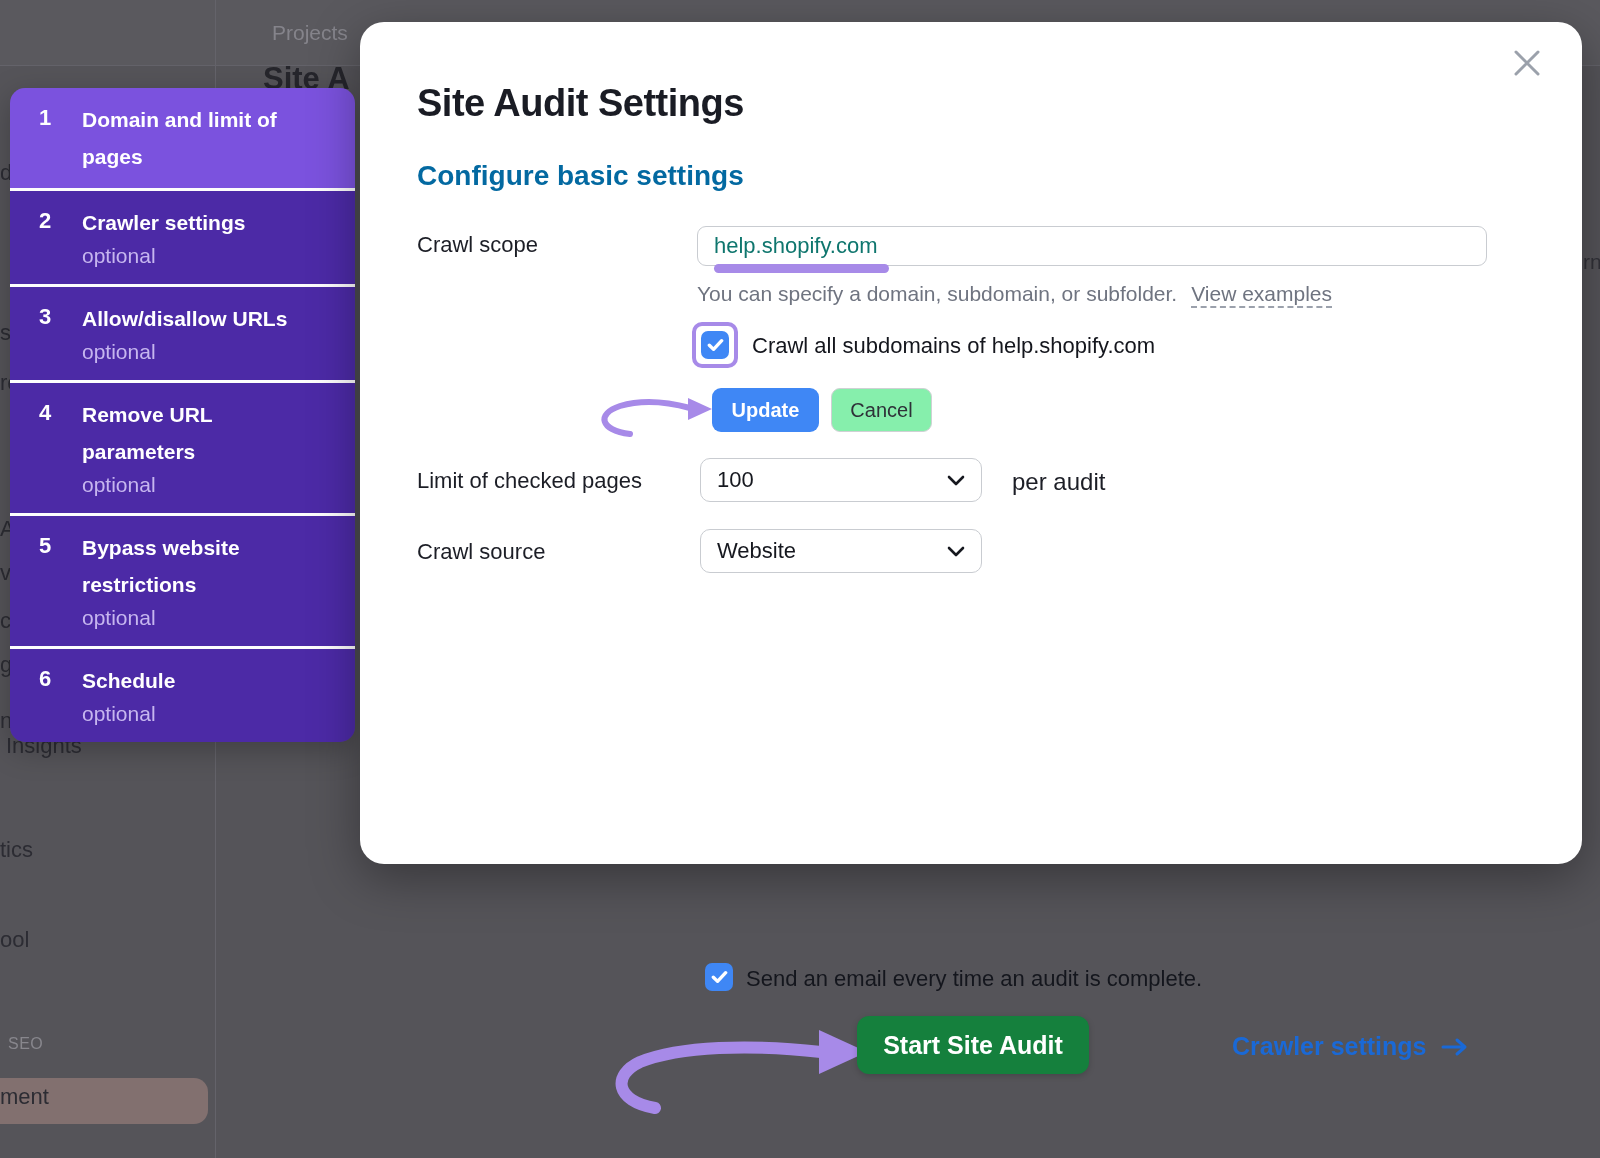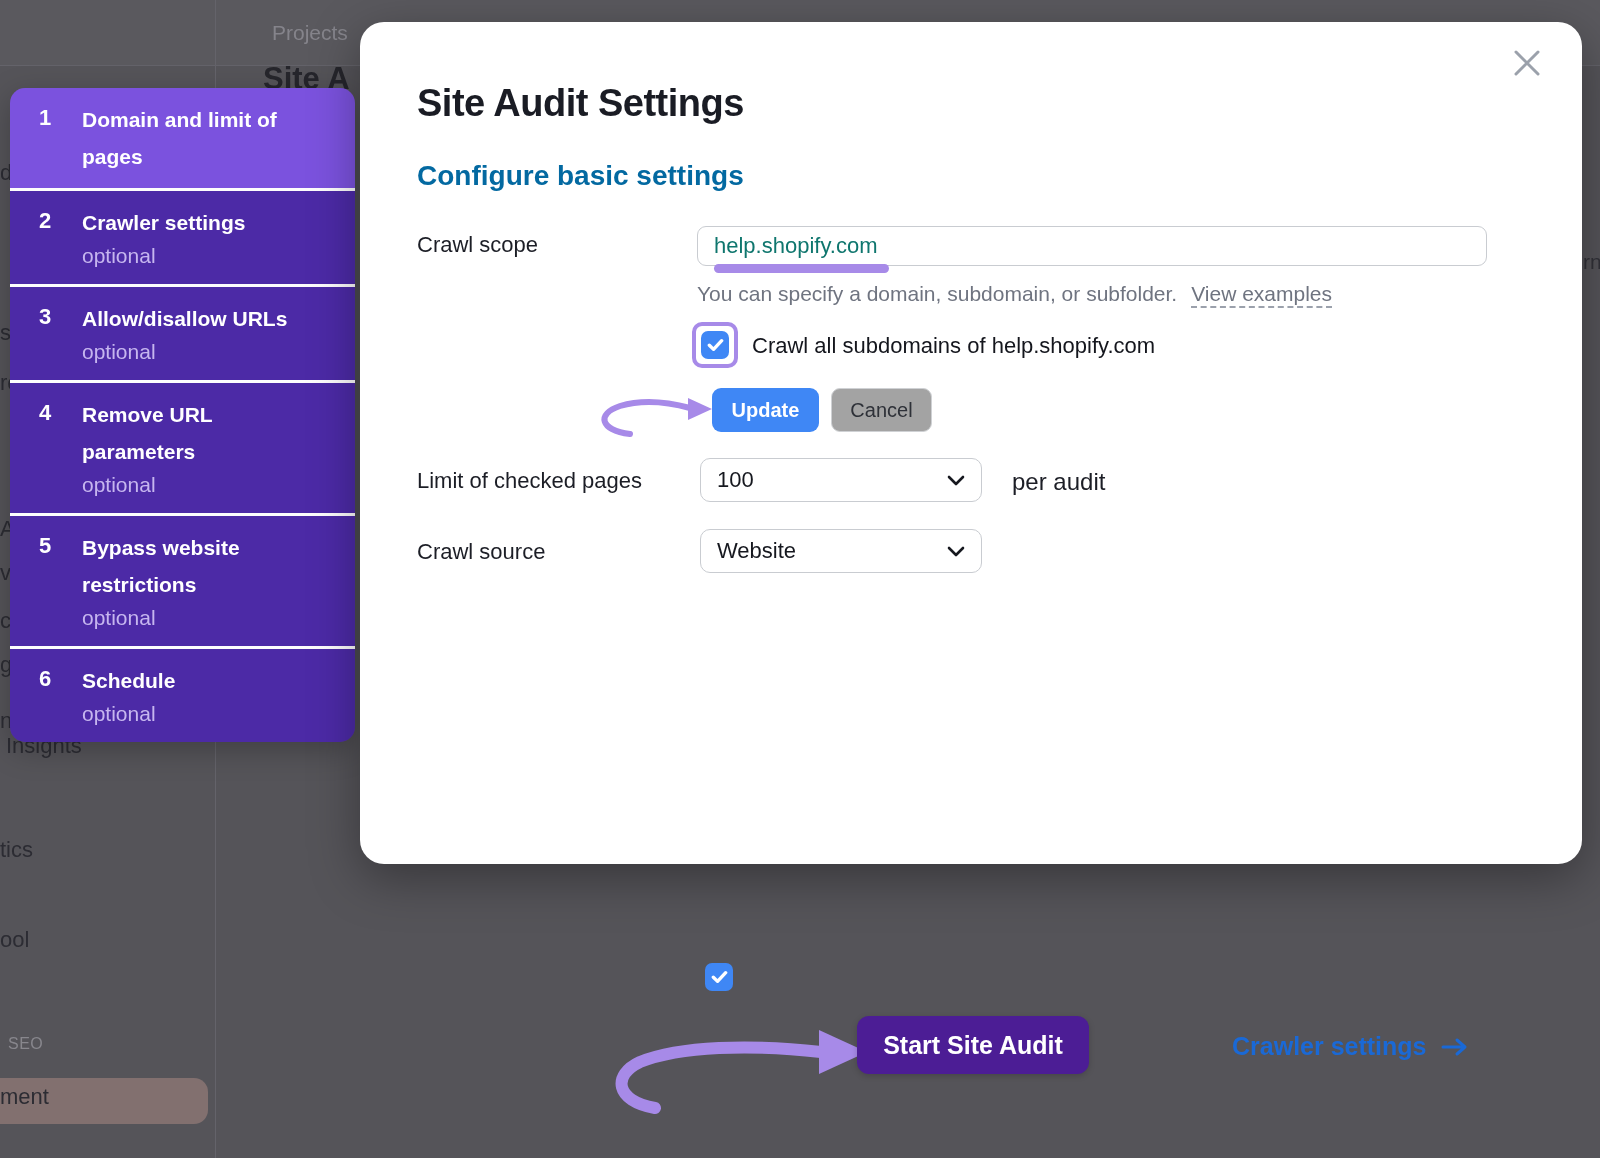--- a/index.html
+++ b/index.html
@@ -54,31 +54,31 @@
   }
   .checkbox{
     width:28px;height:28px;background:#3f87f5;border-radius:7px;display:flex;align-items:center;justify-content:center;cursor:pointer;
   }
   .sub-label{position:absolute;left:392px;top:311px;font-size:22px;color:#14161d;}
   .btn{
     position:absolute;height:44px;border-radius:9px;font-family:"Liberation Sans","DejaVu Sans",sans-serif;
     font-size:20px;display:flex;align-items:center;justify-content:center;cursor:pointer;border:none;
   }
   .btn-update{left:352px;top:366px;width:107px;background:#3f87f5;color:#ffffff;font-weight:700;}
-  .btn-cancel{left:471px;top:366px;width:101px;background:#a3a3a3;border:1px solid #cfd1d4;color:#2e3138;}
+  .btn-cancel{left:471px;top:366px;width:101px;background:#86efac;border:1px solid #cfd1d4;color:#2e3138;}
   .select{
     position:absolute;width:282px;height:44px;border:1px solid #c9ccd1;border-radius:10px;background:#fff;
     display:flex;align-items:center;padding:0 16px;font-size:22px;color:#16181f;cursor:pointer;
   }
   .select .chev{margin-left:auto;}
   .suffix{position:absolute;left:652px;top:446px;font-size:24px;color:#1c1e26;}
   .email-check{position:absolute;left:345px;top:941px;}
   .email-label{position:absolute;left:386px;top:944px;font-size:22px;color:#14161d;}
   .btn-start{
-    position:absolute;left:497px;top:994px;width:232px;height:58px;background:#4c1d95;border-radius:12px;
+    position:absolute;left:497px;top:994px;width:232px;height:58px;background:#15803d;border-radius:12px;
     display:flex;align-items:center;justify-content:center;color:#fff;font-size:25px;font-weight:700;cursor:pointer;
     box-shadow:0 2px 6px rgba(0,0,0,.18);
   }
   .crawler-link{
     position:absolute;left:872px;top:1010px;font-size:25px;font-weight:700;color:#1a69d6;text-decoration:none;
     display:flex;align-items:center;gap:14px;cursor:pointer;
   }
   .annot{position:absolute;pointer-events:none;}
 </style>
 </head>
@@ -202,20 +202,21 @@
       <svg class="chev" width="18" height="11" viewBox="0 0 18 11">
         <path d="M2 2 L9 9 L16 2" fill="none" stroke="#16181f" stroke-width="2.6" stroke-linecap="round" stroke-linejoin="round"></path>
       </svg>
     </div>
 
     <div class="email-check checkbox">
       <svg width="17" height="14" viewBox="0 0 12 10">
         <path d="M1.6 5.2 L4.6 8.1 L10.4 1.9" fill="none" stroke="#ffffff" stroke-width="2.4" stroke-linecap="round" stroke-linejoin="round"></path>
       </svg>
     </div>
+    <div class="email-label">Send an email every time an audit is complete.</div>
 
     <svg class="annot" style="left:245px;top:1000px" width="270" height="118" viewBox="0 0 270 118">
       <path d="M50 86 C 10 79, 7 53, 35 40 C 75 24, 145 22, 216 30" fill="none" stroke="#a78ae8" stroke-width="12" stroke-linecap="round"></path>
       <polygon points="214,8 214,52 262,30" fill="#a78ae8"></polygon>
     </svg>
     <div class="btn-start">Start Site Audit</div>
 
     <a class="crawler-link">
       <span>Crawler settings</span>
       <svg width="28" height="20" viewBox="0 0 28 20">

